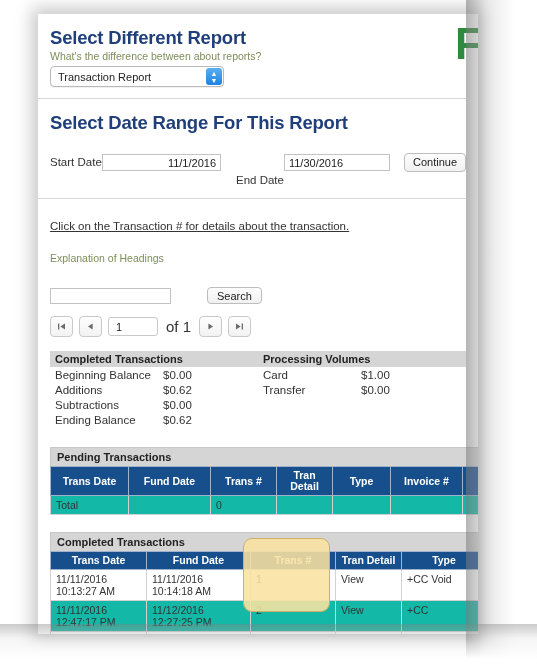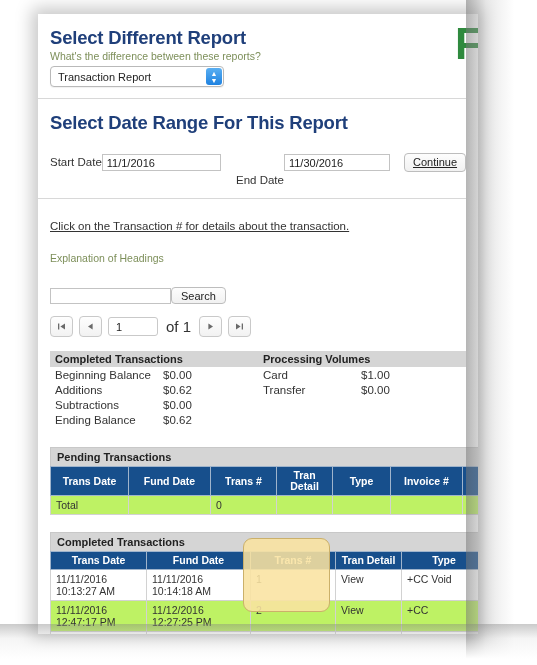--- a/index.html
+++ b/index.html
@@ -209,21 +209,21 @@
     line-height: 11px;
   }
   table.dt td {
     border: 1px solid #d2d2d2;
     padding: 3px 5px;
     color: #333;
     font-size: 10.5px;
     vertical-align: top;
     line-height: 12px;
   }
-  tr.alt td { background: #bef264; }
+  tr.alt td { background: #14b8a6; }
   tr.white td { background: #ffffff; }
   .vlink { color: #8a9b63; }
   .tnum { color: #9a9a5f; }
 
   
   #highlight-overlay {
     position: absolute;
     background: rgba(249, 226, 160, 0.88);
     border: 1px solid #cbb06a;
     border-radius: 9px;
@@ -248,54 +248,54 @@
 </head>
 <body>
 
 <div id="page-sheet">
 
   <div id="logo">Fi</div>
 
   <div class="content">
 
     <h1 class="sec-title">Select Different Report</h1>
-    <div class="sub-link">What's the difference between these reports?</div>
+    <div class="sub-link">What's the difference between about reports?</div>
 
     <div style="padding-bottom:2px;">
       <span class="mac-select">
         <span class="sel-label" style="min-width:140px;">Transaction Report</span>
         <span class="stepper">
           <span class="ch">▲</span>
             <span class="ch">▼</span>
         </span>
       </span>
     </div>
 
     <div class="hr"></div>
 
     <h1 class="sec-title">Select Date Range For This Report</h1>
 
     <div style="display:flex; align-items:center; padding:3px 0 0 0; white-space:nowrap;">
       <span class="lbl">Start Date</span>
-      <span class="tin" style="width:126px;">11/1/2016</span>
+      <span class="tin" style="width:126px;text-align:right;">11/1/2016</span>
       <span class="lbl" style="margin-left:15px;margin-top:36px;">End Date</span>
       <span class="tin" style="width:112px;">11/30/2016</span>
-      <span class="btn" style="margin-left:14px; min-width:62px;text-decoration:underline;">Continue</span>
+      <span class="btn" style="margin-left:14px; min-width:62px;">Continue</span>
     </div>
 
     <div class="hr" style="margin-top:12px;"></div>
 
     <div class="note" style="padding-top:21px;text-decoration:underline;">Click on the Transaction # for details about the transaction.</div>
 
     <div class="sub-link" style="padding-top:20px;">Explanation of Headings</div>
 
     <div style="padding-top:17px;">
       <div style="display:flex; align-items:center; margin-top:2px;">
         <span class="tin" style="width:121px; height:16px; line-height:16px;"></span>
-        <span class="btn" style="height:17px;">Search</span>
+        <span class="btn" style="height:17px;margin-left:36px;">Search</span>
       </div>
     </div>
 
     <div class="pager" style="padding-top:12px;">
       <span class="pg-btn">
         <svg width="9" height="9" viewBox="0 0 9 9">
             <rect x="1" y="1.5" width="1.3" height="6" fill="#6a6a6a"></rect>
             <polygon points="8,1.5 8,7.5 3.4,4.5" fill="#6a6a6a"></polygon>
           </svg>
       </span>

